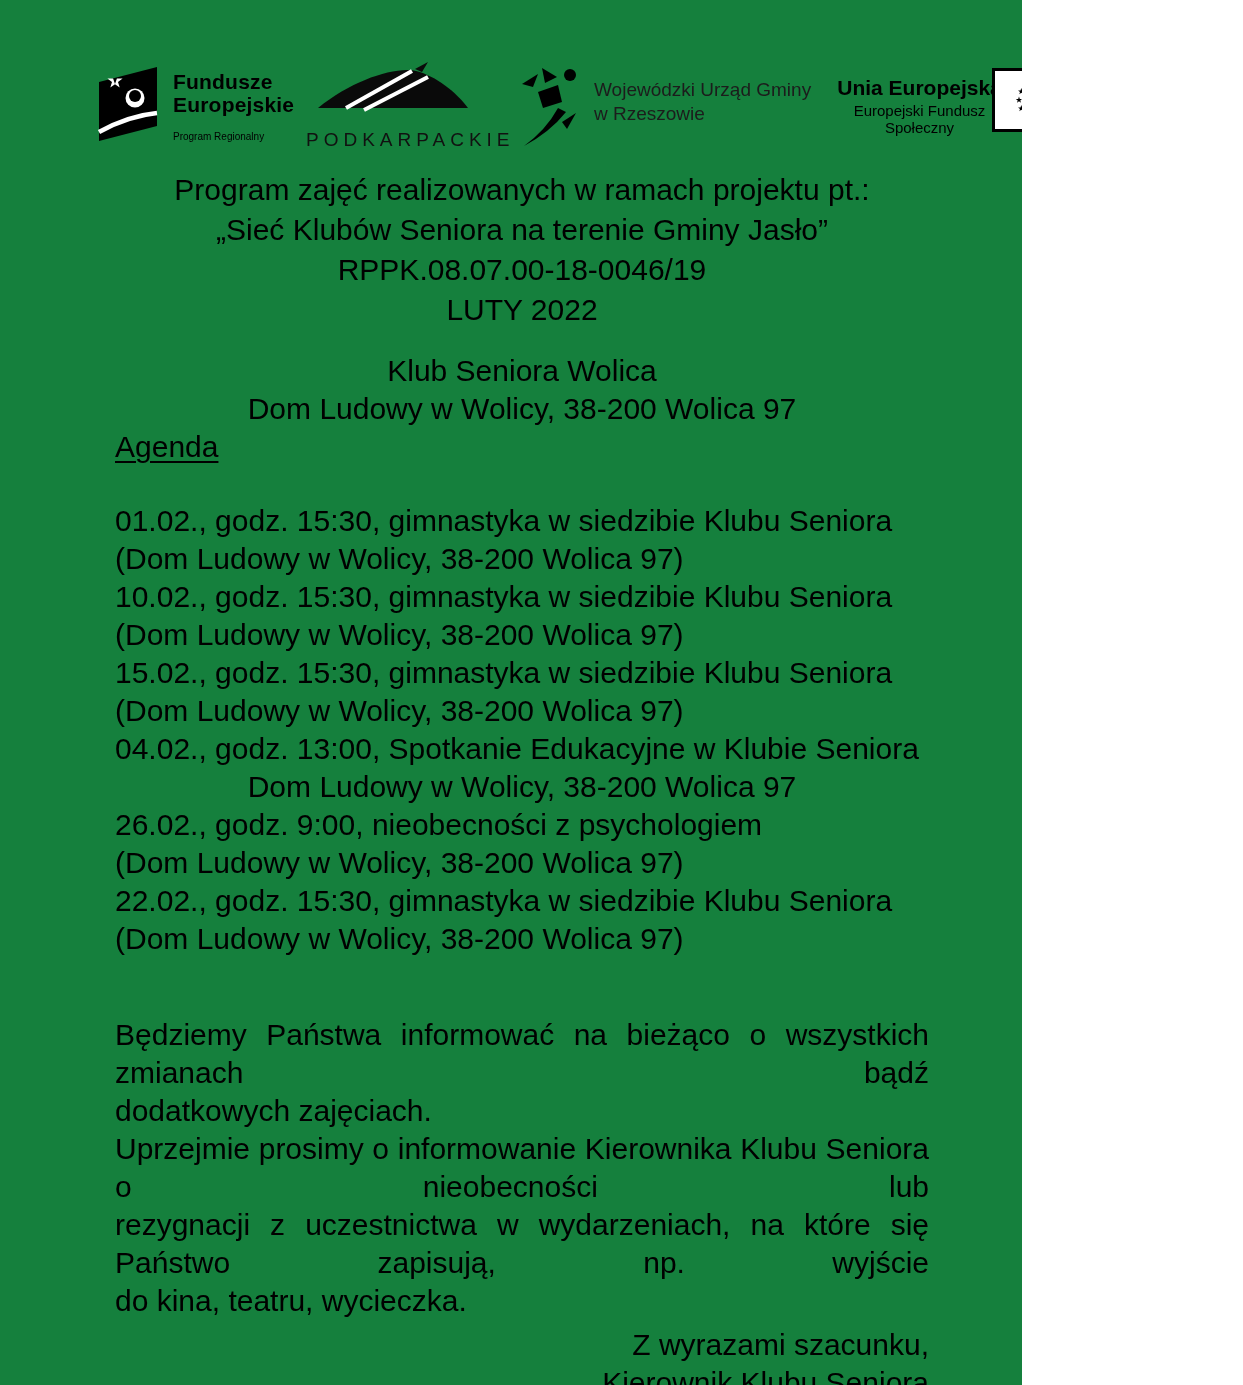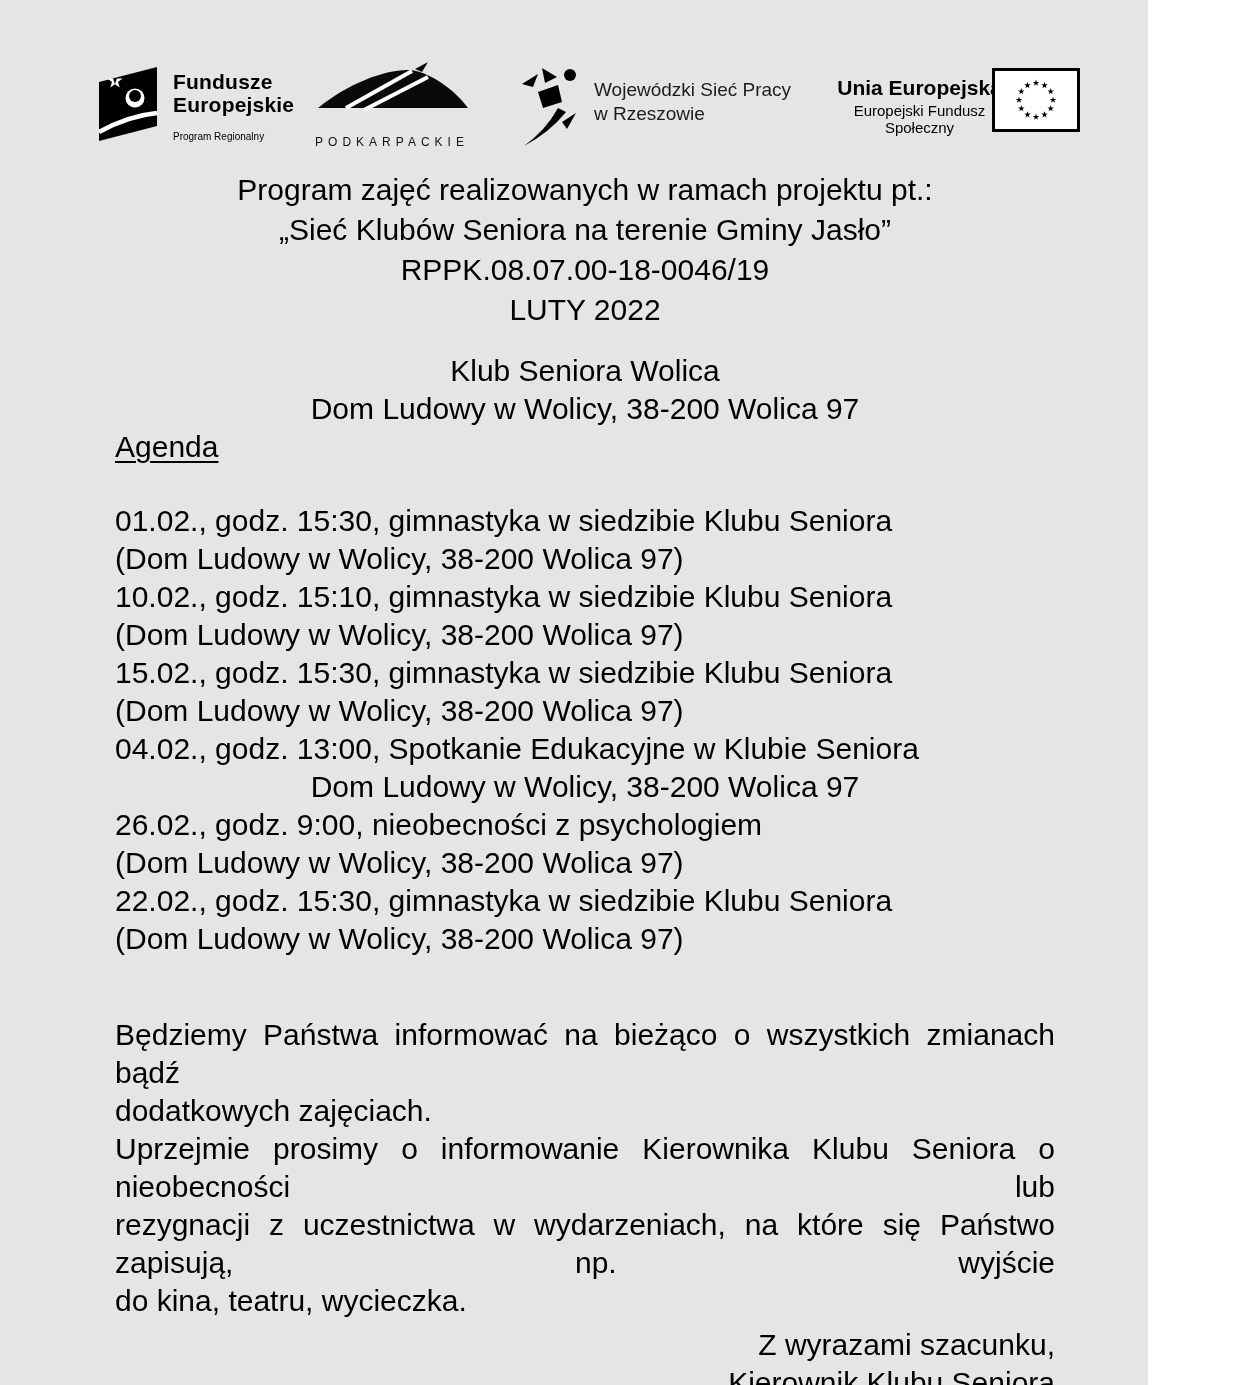--- a/index.html
+++ b/index.html
@@ -1,30 +1,30 @@
 <!DOCTYPE html>
 <html><head>
 <meta charset="utf-8">
 <style>
   html,body{margin:0;padding:0;background:#fff;}
   .page{
-    width:1148px;height:1385px;background:#e5e5e5;color:#000;
+    width:1022px;height:1385px;background:#15803d;color:#000;
     font-family:"Liberation Sans",sans-serif;font-size:30px;
     position:relative;overflow:hidden;box-sizing:border-box;padding-top:52px;
   }
   .content{margin-left:115px;margin-right:93px;}
   
   .header{position:relative;height:100px;}
   .logo{position:absolute;display:flex;align-items:flex-start;}
   .logo-fe{left:95px;top:10px;}
   .fe-text{margin-left:12px;padding-top:8px;}
   .fe-title{font-weight:700;font-size:21px;line-height:23px;letter-spacing:0.2px;}
   .fe-sub{font-size:10px;margin-top:15px;}
   .logo-pk{left:306px;top:6px;display:block;text-align:center;width:172px;}
-  .pk-label{font-size:12px;letter-spacing:5px;margin-top:16px;color:#111;}
+  .pk-label{font-size:19px;letter-spacing:5px;margin-top:10px;color:#111;}
   .logo-wup{left:520px;top:12px;}
   .wup-text{margin-left:10px;padding-top:14px;font-size:19px;line-height:24px;color:#1c1c1c;}
   .logo-ue{left:822px;top:24px;display:block;text-align:center;width:195px;}
   .ue-title{font-weight:700;font-size:21px;line-height:24px;}
   .ue-sub{font-size:15px;margin-top:2px;}
   .ue-flag{position:absolute;left:992px;top:16px;}
   
   .title-block{margin-top:18px;}
   .t-line{text-align:center;line-height:40px;font-size:30px;}
   .bold{font-weight:400;}
@@ -79,21 +79,21 @@
     <div class="logo logo-wup">
       <svg width="64" height="84" viewBox="0 0 64 84">
         <polygon points="2,20 18,10 13,23" fill="#000"></polygon>
         <polygon points="22,4 37,13 25,19" fill="#000"></polygon>
         <circle cx="50" cy="11" r="6" fill="#000"></circle>
         <polygon points="18,28 38,21 42,38 23,44" fill="#000"></polygon>
         <path d="M38,44 Q26,66 4,82 Q30,68 46,48 Z" fill="#000"></path>
         <polygon points="42,58 56,49 47,65" fill="#000"></polygon>
       </svg>
       <div class="wup-text">
-        <div>Wojewódzki Sieć Pracy</div>
+        <div>Wojewódzki Urząd Gminy</div>
         <div>w Rzeszowie</div>
       </div>
     </div>
 
     <div class="logo logo-ue">
       <div class="ue-title">Unia Europejska</div>
       <div class="ue-sub">Europejski Fundusz Społeczny</div>
     </div>
 
     <svg class="ue-flag" width="88" height="64" viewBox="0 0 88 64">
@@ -133,21 +133,21 @@
   </div>
 
   <div class="agenda-list content">
 
     <div class="ag-line">
       <span class="bold">01.02., godz. 15:30</span><span>, </span><span>gimnastyka w siedzibie Klubu Seniora</span>
     </div>
     <div class="ag-line">(Dom Ludowy w Wolicy, 38-200 Wolica 97)</div>
 
     <div class="ag-line">
-      <span class="bold">10.02., godz. 15:10</span><span>, </span><span>gimnastyka w siedzibie Klubu Seniora</span>
+      <span class="bold">10.02., godz. 15:30</span><span>, </span><span>gimnastyka w siedzibie Klubu Seniora</span>
     </div>
     <div class="ag-line">(Dom Ludowy w Wolicy, 38-200 Wolica 97)</div>
 
     <div class="ag-line">
       <span class="bold">15.02., godz. 15:30</span><span>, </span><span>gimnastyka w siedzibie Klubu Seniora</span>
     </div>
     <div class="ag-line">(Dom Ludowy w Wolicy, 38-200 Wolica 97)</div>
 
     <div class="ag-line">
       <span class="bold">04.02., godz. 13:00</span><span>, </span><span class="bold">Spotkanie Edukacyjne w Klubie Seniora</span>

